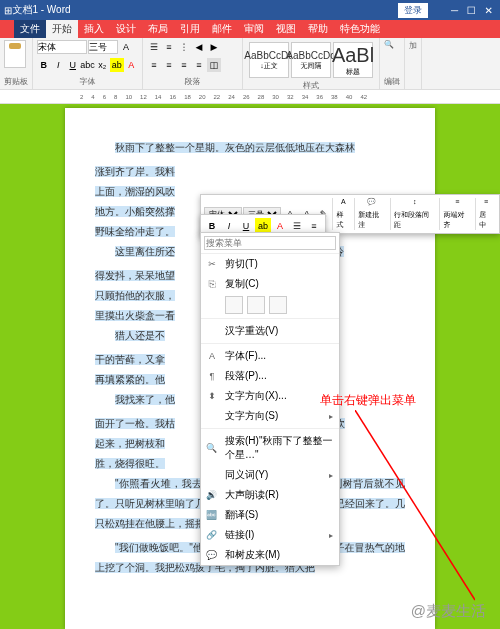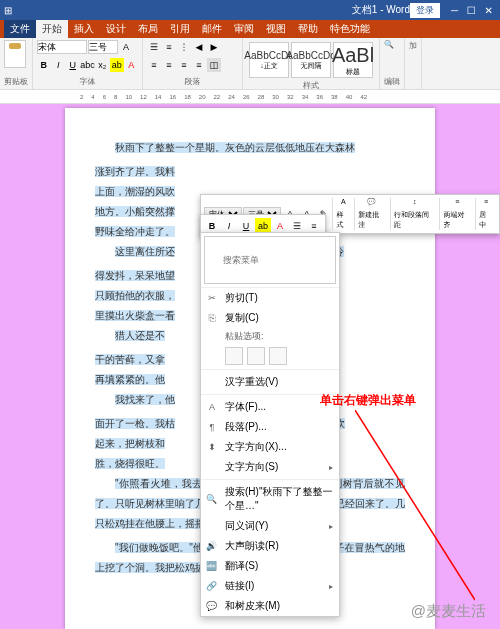--- a/index.html
+++ b/index.html
@@ -1,61 +1,61 @@
 <!DOCTYPE html>
 <html><head>
 <meta charset="utf-8">
 <style>
 *{margin:0;padding:0;box-sizing:border-box;font-family:"Microsoft YaHei","SimSun",sans-serif}
 body{width:500px;height:629px;background:#fff;overflow:hidden;position:relative;font-size:9px}
 .titlebar{height:20px;background:#2b579a;display:flex;align-items:center;color:#fff;font-size:10px;padding:0 4px}
-.titlebar .title{flex:1;text-align:right}
-.login-btn{background:#fff;color:#2b579a;padding:1px 6px;font-size:9px;margin-right:8px}
+.titlebar .title{flex:1;text-align:left}
+.login-btn{background:#fff;color:#2b579a;padding:1px 6px;font-size:9px;margin-right:20px}
 .titlebar .btns span{margin:0 3px}
-.menubar{height:18px;background:#c2410c;display:flex;align-items:flex-end;padding-left:4px}
+.menubar{height:18px;background:#ef4444;display:flex;align-items:flex-end;padding-left:14px}
 .menubar .tab{color:#fff;padding:2px 6px;font-size:10px;cursor:pointer}
 .menubar .tab.file{background:#1e3f73}
 .menubar .tab.active{background:#f3f3f3;color:#333}
 .menubar .help{margin-left:auto;color:#fff;font-size:9px;padding:0 6px}
 .ribbon{height:52px;background:#f3f3f3;border-bottom:1px solid #ddd;display:flex}
 .grp{border-right:1px solid #ddd;padding:2px 4px;display:flex;flex-direction:column;justify-content:space-between}
 .grp-lbl{font-size:8px;color:#666;text-align:center}
 .paste-ico{width:22px;height:28px;background:#fff;border:1px solid #ccc;position:relative}
 .paste-ico::before{content:"";position:absolute;top:2px;left:4px;width:12px;height:6px;background:#d4a84b;border-radius:2px}
 .font-grp{width:110px}
 .font-row{display:flex;gap:1px;font-size:9px}
 .font-row input,.font-row select{font-size:9px;height:14px;border:1px solid #ccc}
 .fmt{width:14px;height:14px;display:inline-flex;align-items:center;justify-content:center;border:1px solid transparent}
 .para-grp{width:100px}
 .styles{display:flex;gap:2px;padding:2px}
 .style-box{width:40px;height:36px;border:1px solid #ccc;background:#fff;display:flex;flex-direction:column;align-items:center;justify-content:center;font-size:7px}
 .style-box .prev{font-size:10px;color:#333}
 .ruler{height:14px;background:#fff;border-bottom:1px solid #ddd;display:flex;align-items:center;font-size:6px;color:#666;padding-left:80px}
 .ruler span{margin-right:8px}
-.page-area{position:relative;background:#f0abfc;height:525px;display:flex;justify-content:center;padding-top:4px}
+.page-area{position:relative;background:#84cc16;height:525px;display:flex;justify-content:center;padding-top:4px}
 .page{width:370px;background:#fff;box-shadow:0 0 4px rgba(0,0,0,.3);padding:30px 30px;position:relative}
 .doc-text{font-size:10px;line-height:20px;color:#333;text-align:justify}
 .sel{background:#cce4f7}
 .para{text-indent:2em;margin-bottom:4px}
 .mini-toolbar{position:absolute;left:200px;top:194px;background:#fff;border:1px solid #ccc;box-shadow:0 2px 6px rgba(0,0,0,.3);padding:3px;display:flex;gap:1px;align-items:center;font-size:9px;z-index:10}
 .mini-toolbar .mt{width:16px;height:16px;display:inline-flex;align-items:center;justify-content:center}
 .mini-toolbar select{font-size:8px;height:14px;border:1px solid #ccc}
 .mini-toolbar .blk{display:flex;flex-direction:column;align-items:center;font-size:7px;border-left:1px solid #ddd;padding:0 3px}
 .mini-toolbar .blk .ico{height:12px}
 .ctx-menu{position:absolute;left:200px;top:232px;width:140px;background:#fff;border:1px solid #ccc;box-shadow:0 2px 8px rgba(0,0,0,.3);font-size:10px;z-index:10}
 .ctx-menu .search{padding:3px;border-bottom:1px solid #eee}
-.ctx-menu .search input{width:100%;font-size:9px;border:1px solid #ccc;padding:18px}
+.ctx-menu .search input{width:100%;font-size:9px;border:1px solid #ccc;padding:1px}
 .ctx-menu .mi{padding:3px 6px 3px 24px;display:flex;align-items:center;cursor:pointer;position:relative}
 .ctx-menu .mi .ic{position:absolute;left:4px;width:14px;text-align:center;font-size:9px;color:#666}
 .ctx-menu .mi .arr{margin-left:auto;font-size:8px;color:#666}
 .ctx-menu .sep{height:1px;background:#eee;margin:2px 0}
 .ctx-menu .lbl{padding:2px 6px 2px 24px;font-size:9px;color:#666}
 .ctx-menu .paste-opts{padding:2px 24px;display:flex;gap:4px}
 .ctx-menu .paste-opts span{width:18px;height:18px;border:1px solid #ccc;background:#f8f8f8}
-.annotation{position:absolute;left:320px;top:392px;color:#ff0000;font-size:12px;font-weight:bold;z-index:11}
+.annotation{position:absolute;left:320px;top:392px;color:#ff0000;font-size:12px;font-weight:normal;z-index:11}
 .arrow-line{position:absolute;left:355px;top:410px;width:120px;height:200px;z-index:9}
 .watermark{position:absolute;right:14px;bottom:8px;font-size:15px;color:#999;z-index:12}
 </style>
 </head>
 <body>
 
 <div class="titlebar">
   <span>⊞</span>
   <span class="title">文档1 - Word</span>
   <span class="login-btn">登录</span>
@@ -246,21 +246,20 @@
 <div class="ctx-menu">
   <div class="search"><input placeholder="搜索菜单" style=""></div>
   <div class="mi">
       <span class="ic">✂</span>
       <span>剪切(T)</span>
     </div>
   <div class="mi">
       <span class="ic">⎘</span>
       <span>复制(C)</span>
     </div>
-  <div class="lbl">粘贴选项:</div>
   <div class="paste-opts">
     <span></span>
     <span></span>
     <span></span>
   </div>
   <div class="sep"></div>
   <div class="mi">
       <span>汉字重选(V)</span>
     </div>
   <div class="sep"></div>

